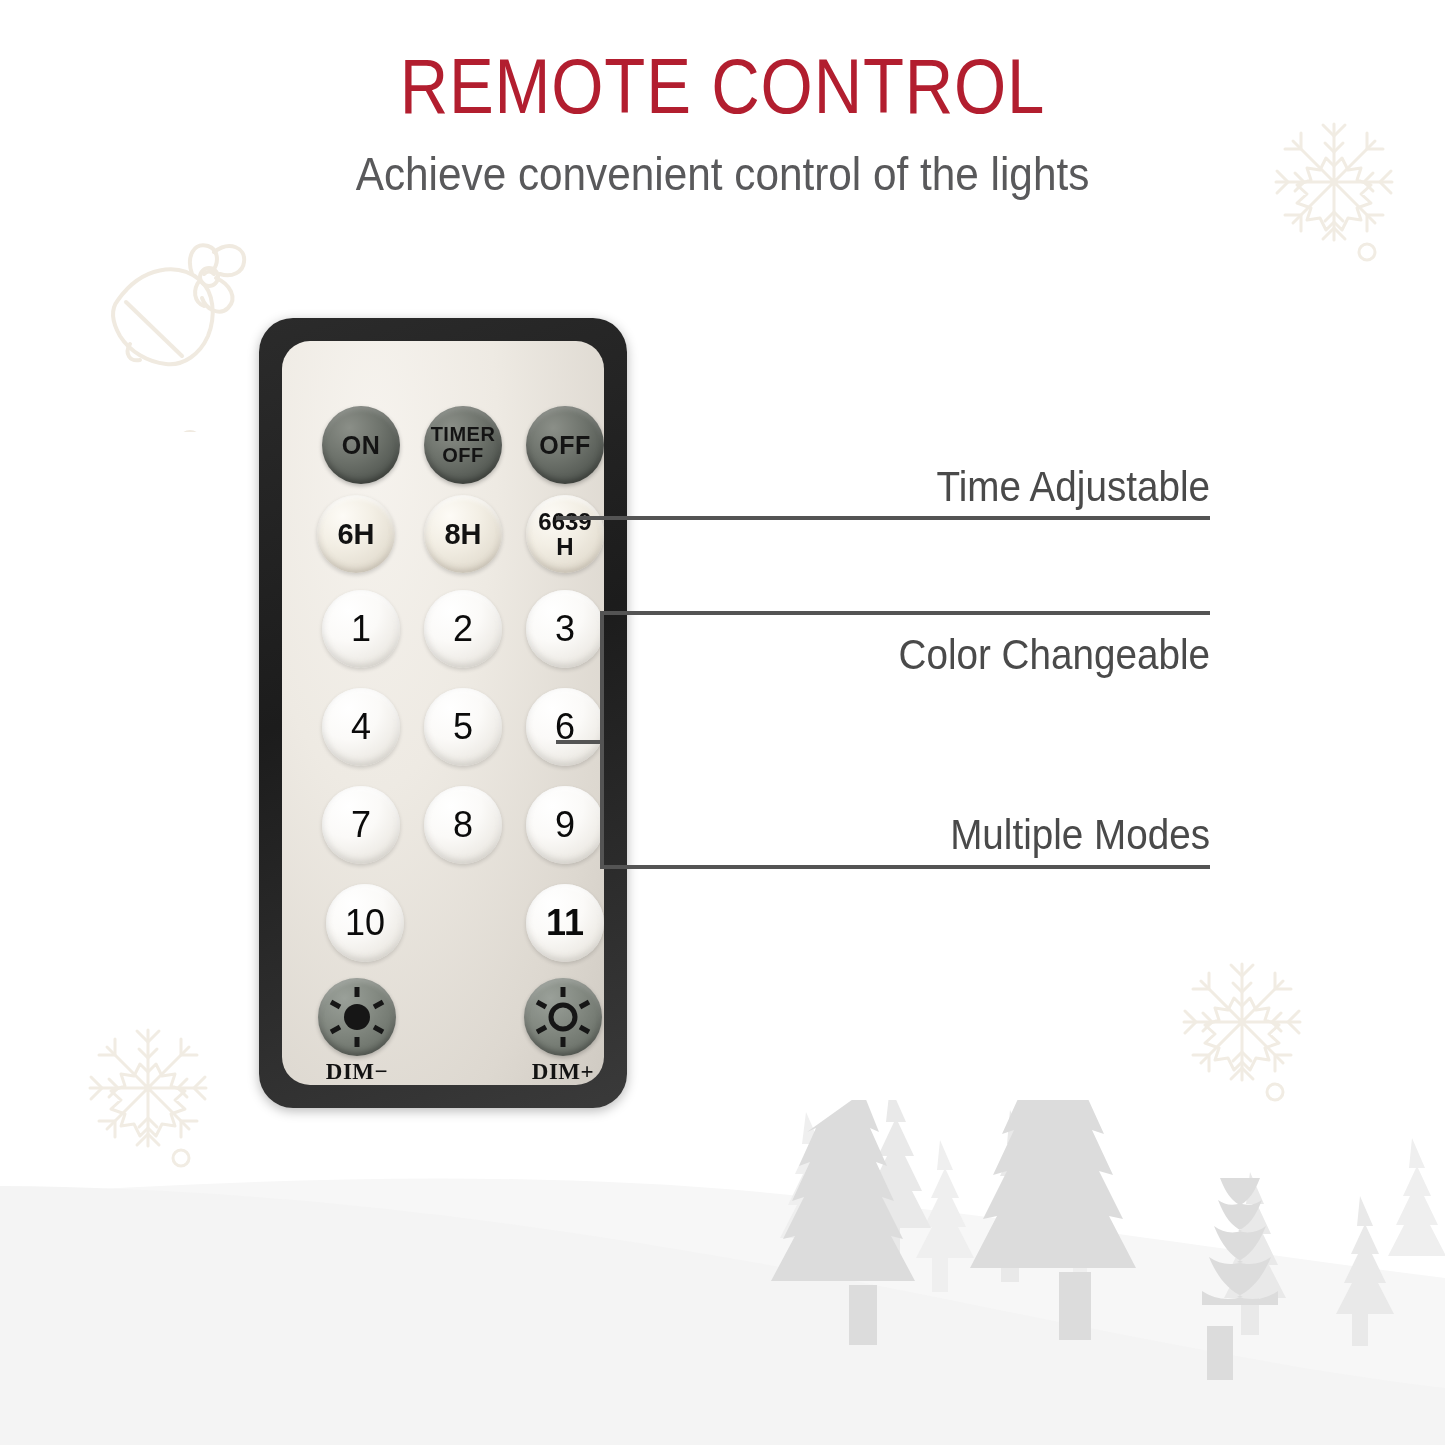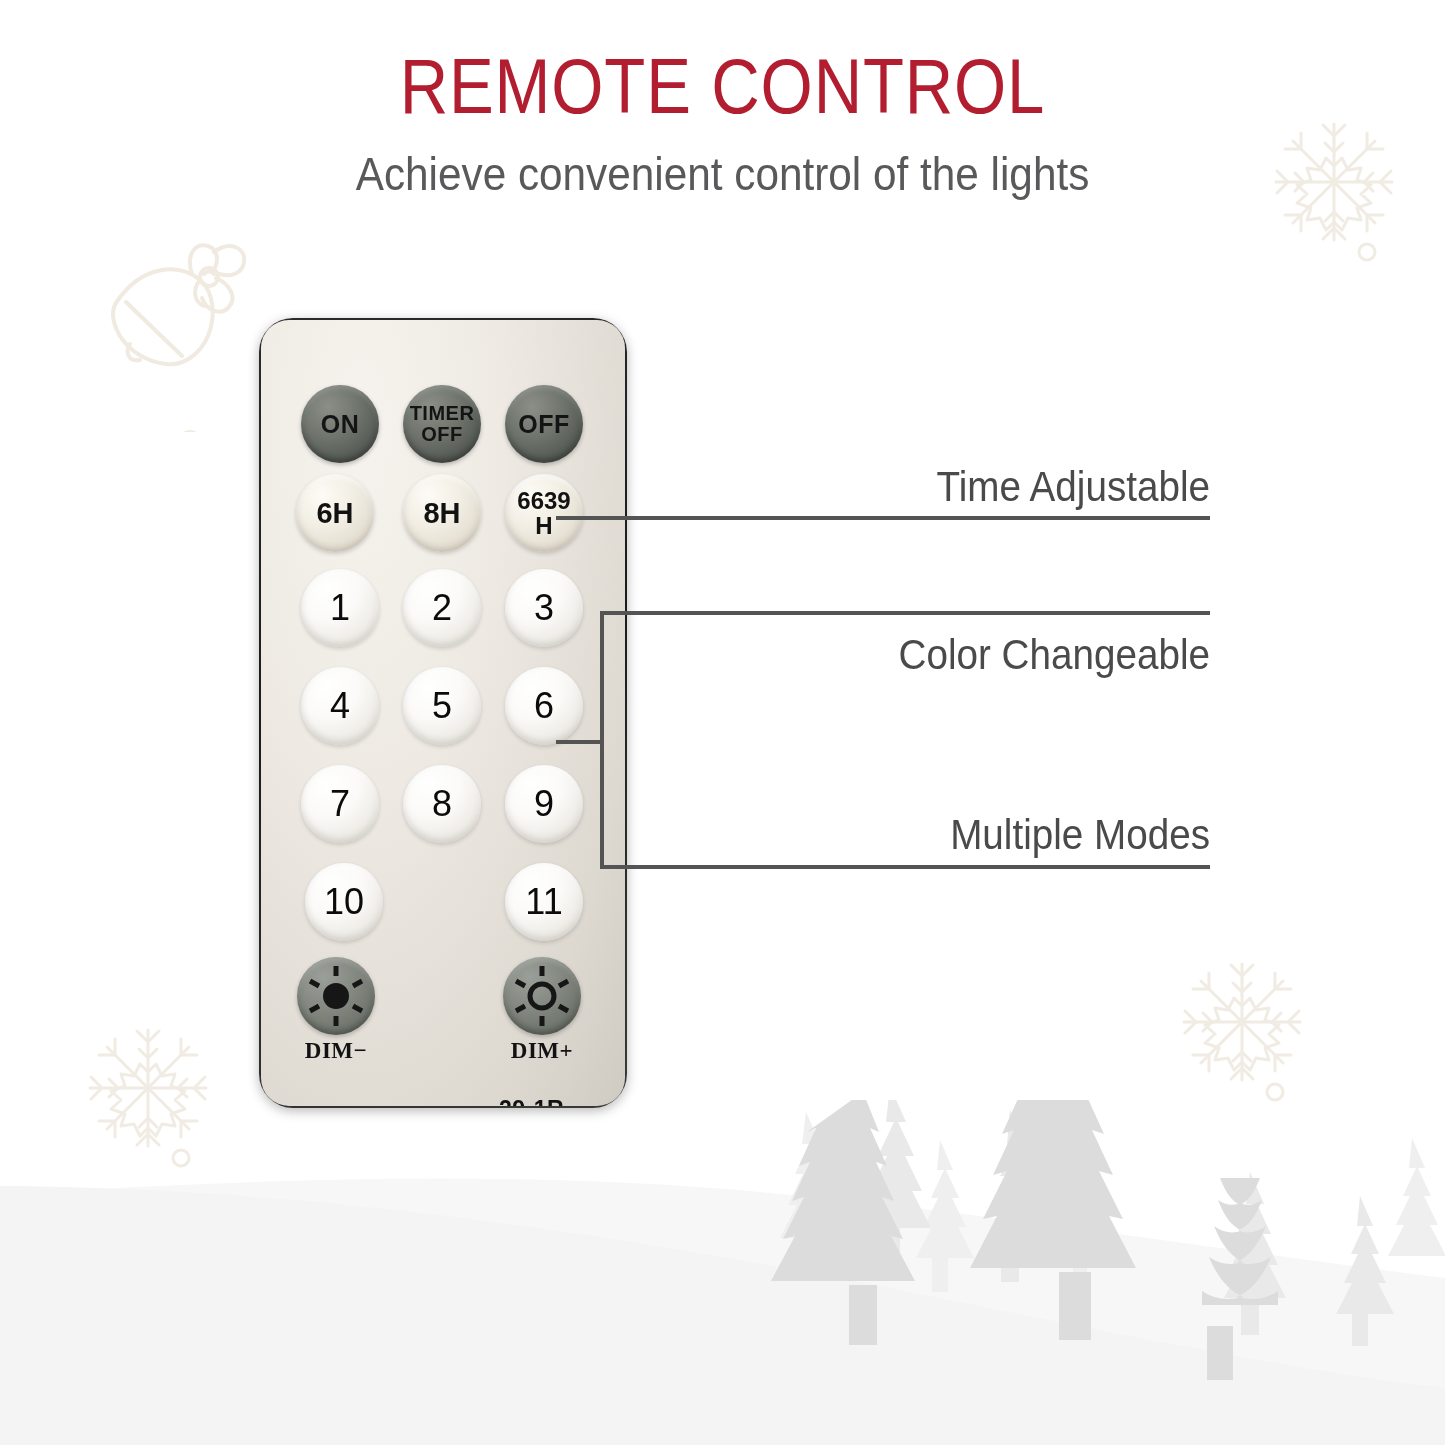--- a/index.html
+++ b/index.html
@@ -69,21 +69,21 @@
   
   .remote {
     position: absolute;
     left: 259px;
     top: 318px;
     width: 368px;
     height: 790px;
     border-radius: 34px;
     background: linear-gradient(160deg, #2b2b2b 0%, #1c1c1c 45%, #3a3a3a 100%);
     box-shadow: 0 3px 12px rgba(0,0,0,0.28);
-    padding: 2px;
+    padding: 23px;
     box-sizing: border-box;
   }
   .remote-face {
     position: relative;
     width: 100%;
     height: 100%;
     border-radius: 28px;
     background:
       radial-gradient(ellipse at 28% 14%, #f6f3ee 0%, #eeeae3 38%, #ddd8d0 78%, #cfcac2 100%);
     overflow: hidden;
@@ -375,21 +375,21 @@
       <div class="btn btn-white" style="left:142px; top:445px;">
         <span class="lbl">8</span>
       </div>
       <div class="btn btn-white" style="left:244px; top:445px;">
         <span class="lbl">9</span>
       </div>
 
       <div class="btn btn-white" style="left:44px; top:543px;">
         <span class="lbl">10</span>
       </div>
-      <div class="btn btn-white" style="left:244px; top:543px;">
+      <div class="btn btn-white" style="left:244px; top:543px;font-weight:bold;">
         <span class="lbl">11</span>
       </div>
 
       <div class="btn btn-dim" style="left:36px; top:637px;">
         <svg width="70" height="70" viewBox="0 0 70 70" xmlns="http://www.w3.org/2000/svg">
           <circle cx="35" cy="35" r="13" fill="#161616"></circle>
           <g stroke="#161616" stroke-width="5" stroke-linecap="butt">
             <line x1="35" y1="5" x2="35" y2="15"></line>
             <line x1="35" y1="55" x2="35" y2="65"></line>
             <line x1="9" y1="20" x2="18" y2="25"></line>

